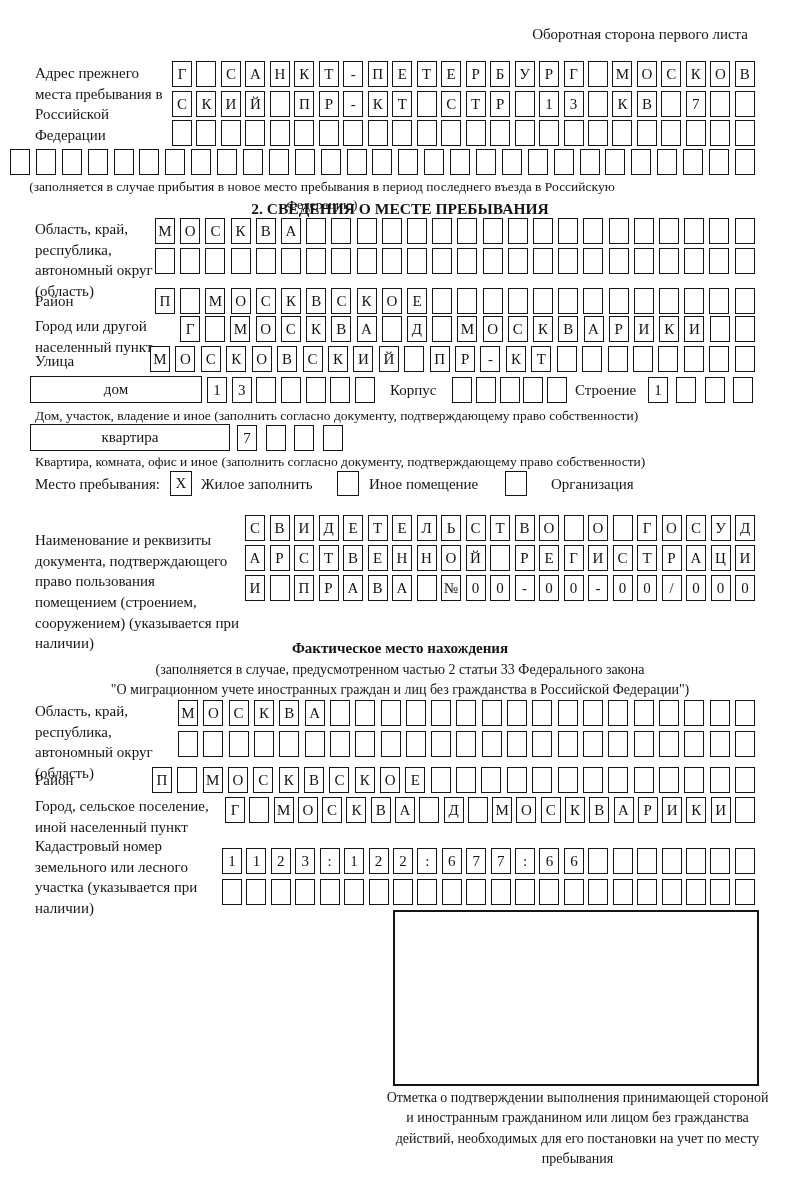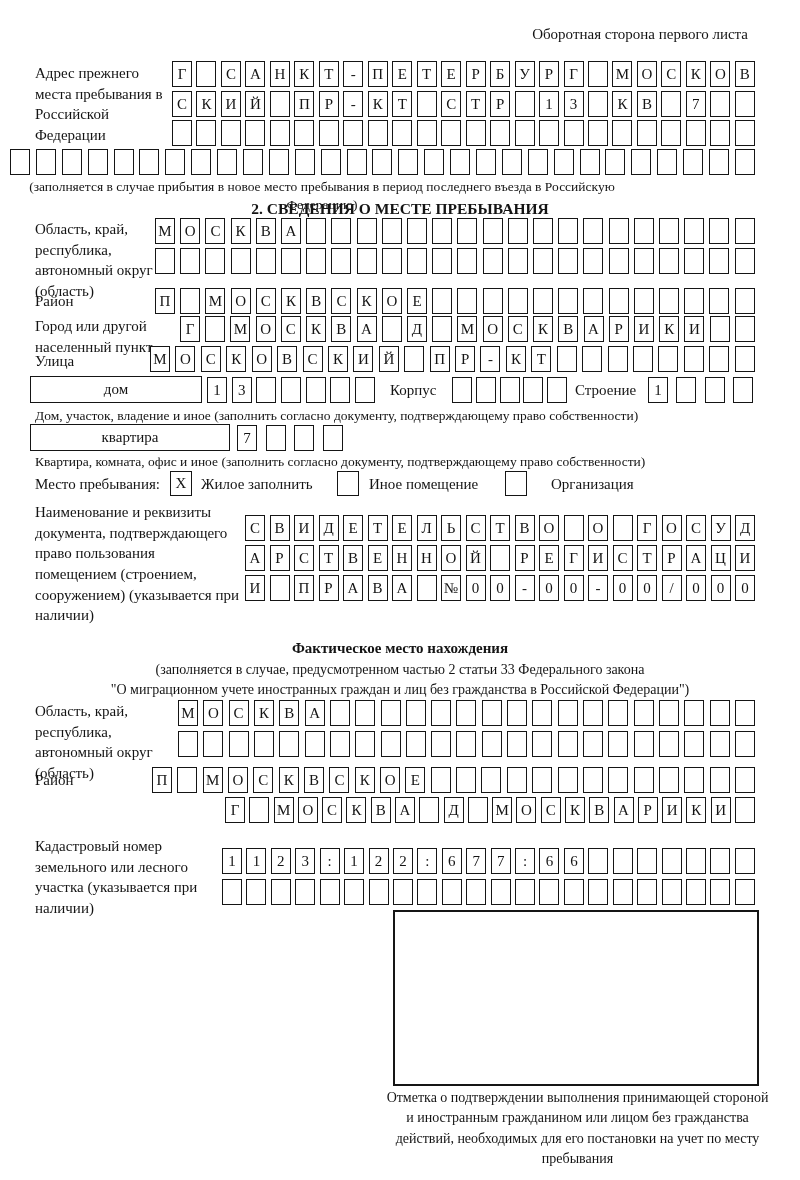--- a/index.html
+++ b/index.html
@@ -326,21 +326,21 @@
   <div class="caption" style="left:35px; top:453px; width:740px;">Квартира, комната, офис и иное (заполнить согласно документу, подтверждающему право собственности)</div>
 
   <div class="field-label" style="left:35px; top:474px;">Место пребывания:</div>
   <div class="checkbox" style="left:170px; top:471px;">X</div>
   <div class="field-label" style="left:201px; top:474px;">Жилое заполнить</div>
   <div class="checkbox" style="left:337px; top:471px;"></div>
   <div class="field-label" style="left:369px; top:474px;">Иное помещение</div>
   <div class="checkbox" style="left:505px; top:471px;"></div>
   <div class="field-label" style="left:551px; top:474px;">Организация</div>
 
-  <div class="field-label" style="left:35px; top:502px; width:205px;">Наименование и реквизиты документа, подтверждающего право пользования помещением (строением, сооружением) (указывается при наличии)</div>
+  <div class="field-label" style="left:35px; top:530px; width:205px;">Наименование и реквизиты документа, подтверждающего право пользования помещением (строением, сооружением) (указывается при наличии)</div>
   <div class="boxrow" style="left:245px; top:515px; width:510px;">
       <div class="box">С</div>
       <div class="box">В</div>
       <div class="box">И</div>
       <div class="box">Д</div>
       <div class="box">Е</div>
       <div class="box">Т</div>
       <div class="box">Е</div>
       <div class="box">Л</div>
       <div class="box">Ь</div>
@@ -481,20 +481,21 @@
       <div class="box"></div>
       <div class="box"></div>
       <div class="box"></div>
       <div class="box"></div>
       <div class="box"></div>
       <div class="box"></div>
       <div class="box"></div>
       <div class="box"></div>
     </div>
 
+  <div class="field-label" style="left:35px; top:796px; width:190px;">Город, сельское поселение, иной населенный пункт</div>
   <div class="boxrow" style="left:225px; top:797px; width:530px;">
       <div class="box">Г</div>
       <div class="box"></div>
       <div class="box">М</div>
       <div class="box">О</div>
       <div class="box">С</div>
       <div class="box">К</div>
       <div class="box">В</div>
       <div class="box">А</div>
       <div class="box"></div>

